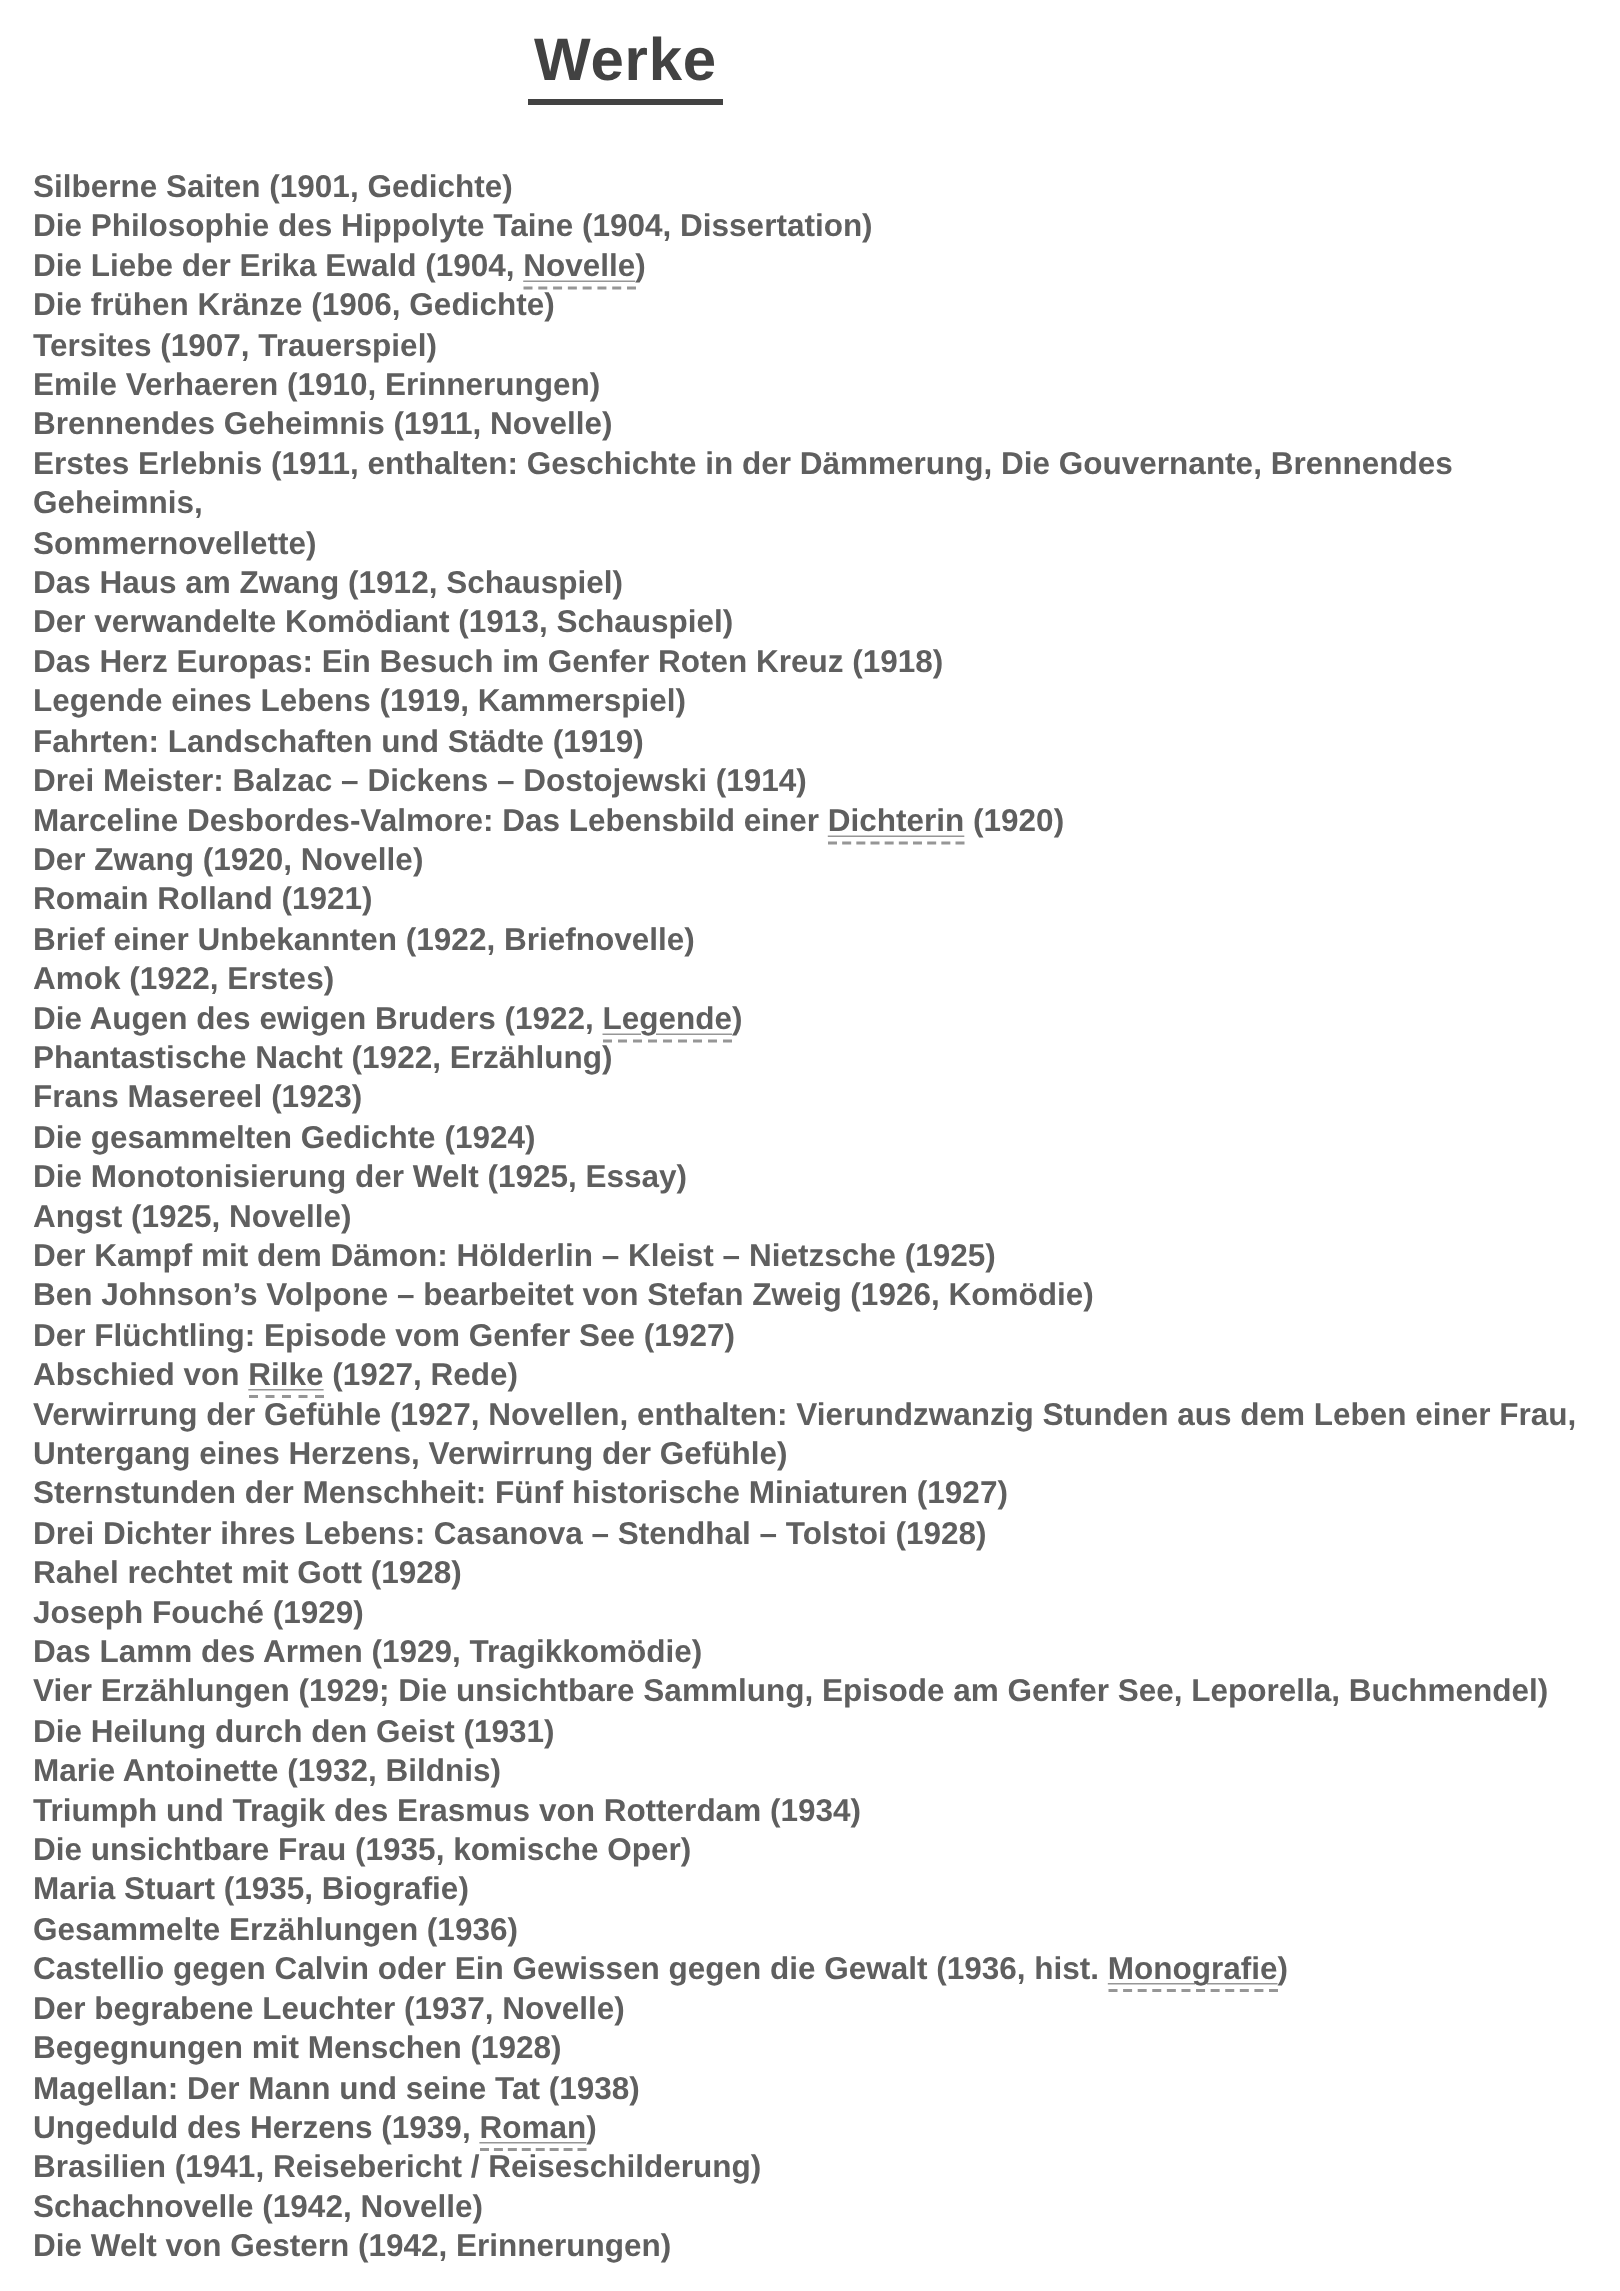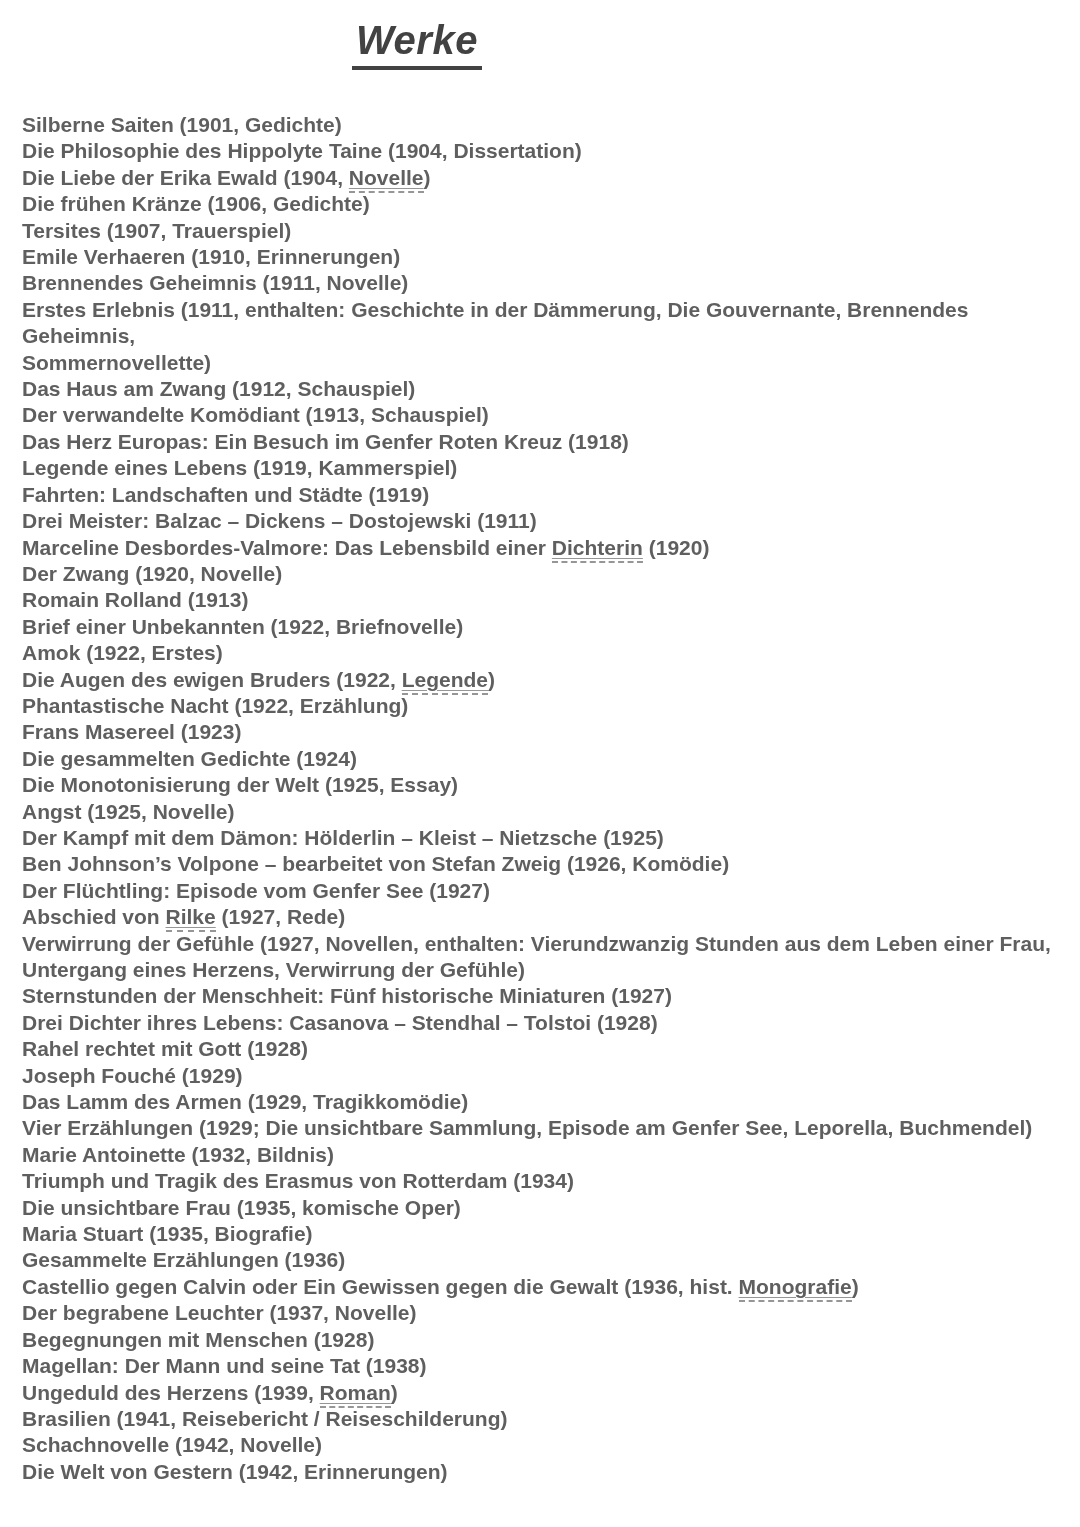--- a/index.html
+++ b/index.html
@@ -29,21 +29,20 @@
   .title-wrap {
     width: 790px;          
     text-align: center;
     margin: 0 0 42px 0;
   }
   .title {
     display: inline-block;
     margin: 0;
     font-size: 40px;
     font-weight: bold;
-    font-style: italic;
     letter-spacing: 0.5px;
     color: var(--title-color);
     border-bottom: 4px solid var(--title-color);
     padding: 0 4px 3px 4px;
   }
   .works {
     width: 1040px;
     font-size: 21px;
     line-height: 26.4px;
   }
@@ -75,44 +74,45 @@
       <div class="work-line"><span>Tersites (1907, Trauerspiel)</span></div>
       <div class="work-line"><span>Emile Verhaeren (1910, Erinnerungen)</span></div>
       <div class="work-line"><span>Brennendes Geheimnis (1911, Novelle)</span></div>
       <div class="work-line"><span>Erstes Erlebnis (1911, enthalten: Geschichte in der Dämmerung, Die Gouvernante, Brennendes Geheimnis,
 Sommernovellette)</span></div>
       <div class="work-line"><span>Das Haus am Zwang (1912, Schauspiel)</span></div>
       <div class="work-line"><span>Der verwandelte Komödiant (1913, Schauspiel)</span></div>
       <div class="work-line"><span>Das Herz Europas: Ein Besuch im Genfer Roten Kreuz (1918)</span></div>
       <div class="work-line"><span>Legende eines Lebens (1919, Kammerspiel)</span></div>
       <div class="work-line"><span>Fahrten: Landschaften und Städte (1919)</span></div>
-      <div class="work-line"><span>Drei Meister: Balzac – Dickens – Dostojewski (1911)</span></div>
+      <div class="work-line"><span>Drei Meister: Balzac – Dickens – Dostojewski (1914)</span></div>
       <div class="work-line"><span>Marceline Desbordes-Valmore: Das Lebensbild einer </span><span class="flagged">Dichterin</span><span> (1920)</span></div>
       <div class="work-line"><span>Der Zwang (1920, Novelle)</span></div>
-      <div class="work-line"><span>Romain Rolland (1913)</span></div>
+      <div class="work-line"><span>Romain Rolland (1921)</span></div>
       <div class="work-line"><span>Brief einer Unbekannten (1922, Briefnovelle)</span></div>
       <div class="work-line"><span>Amok (1922, Erstes)</span></div>
       <div class="work-line"><span>Die Augen des ewigen Bruders (1922, </span><span class="flagged">Legende</span><span>)</span></div>
       <div class="work-line"><span>Phantastische Nacht (1922, Erzählung)</span></div>
       <div class="work-line"><span>Frans Masereel (1923)</span></div>
       <div class="work-line"><span>Die gesammelten Gedichte (1924)</span></div>
       <div class="work-line"><span>Die Monotonisierung der Welt (1925, Essay)</span></div>
       <div class="work-line"><span>Angst (1925, Novelle)</span></div>
       <div class="work-line"><span>Der Kampf mit dem Dämon: Hölderlin – Kleist – Nietzsche (1925)</span></div>
       <div class="work-line"><span>Ben Johnson’s Volpone – bearbeitet von Stefan Zweig (1926, Komödie)</span></div>
       <div class="work-line"><span>Der Flüchtling: Episode vom Genfer See (1927)</span></div>
       <div class="work-line"><span>Abschied von </span><span class="flagged">Rilke</span><span> (1927, Rede)</span></div>
       <div class="work-line"><span>Verwirrung der Gefühle (1927, Novellen, enthalten: Vierundzwanzig Stunden aus dem Leben einer Frau,
 Untergang eines Herzens, Verwirrung der Gefühle)</span></div>
       <div class="work-line"><span>Sternstunden der Menschheit: Fünf historische Miniaturen (1927)</span></div>
       <div class="work-line"><span>Drei Dichter ihres Lebens: Casanova – Stendhal – Tolstoi (1928)</span></div>
       <div class="work-line"><span>Rahel rechtet mit Gott (1928)</span></div>
       <div class="work-line"><span>Joseph Fouché (1929)</span></div>
       <div class="work-line"><span>Das Lamm des Armen (1929, Tragikkomödie)</span></div>
       <div class="work-line"><span>Vier Erzählungen (1929; Die unsichtbare Sammlung, Episode am Genfer See, Leporella, Buchmendel)</span></div>
+      <div class="work-line"><span>Die Heilung durch den Geist (1931)</span></div>
       <div class="work-line"><span>Marie Antoinette (1932, Bildnis)</span></div>
       <div class="work-line"><span>Triumph und Tragik des Erasmus von Rotterdam (1934)</span></div>
       <div class="work-line"><span>Die unsichtbare Frau (1935, komische Oper)</span></div>
       <div class="work-line"><span>Maria Stuart (1935, Biografie)</span></div>
       <div class="work-line"><span>Gesammelte Erzählungen (1936)</span></div>
       <div class="work-line"><span>Castellio gegen Calvin oder Ein Gewissen gegen die Gewalt (1936, hist. </span><span class="flagged">Monografie</span><span>)</span></div>
       <div class="work-line"><span>Der begrabene Leuchter (1937, Novelle)</span></div>
       <div class="work-line"><span>Begegnungen mit Menschen (1928)</span></div>
       <div class="work-line"><span>Magellan: Der Mann und seine Tat (1938)</span></div>
       <div class="work-line"><span>Ungeduld des Herzens (1939, </span><span class="flagged">Roman</span><span>)</span></div>

